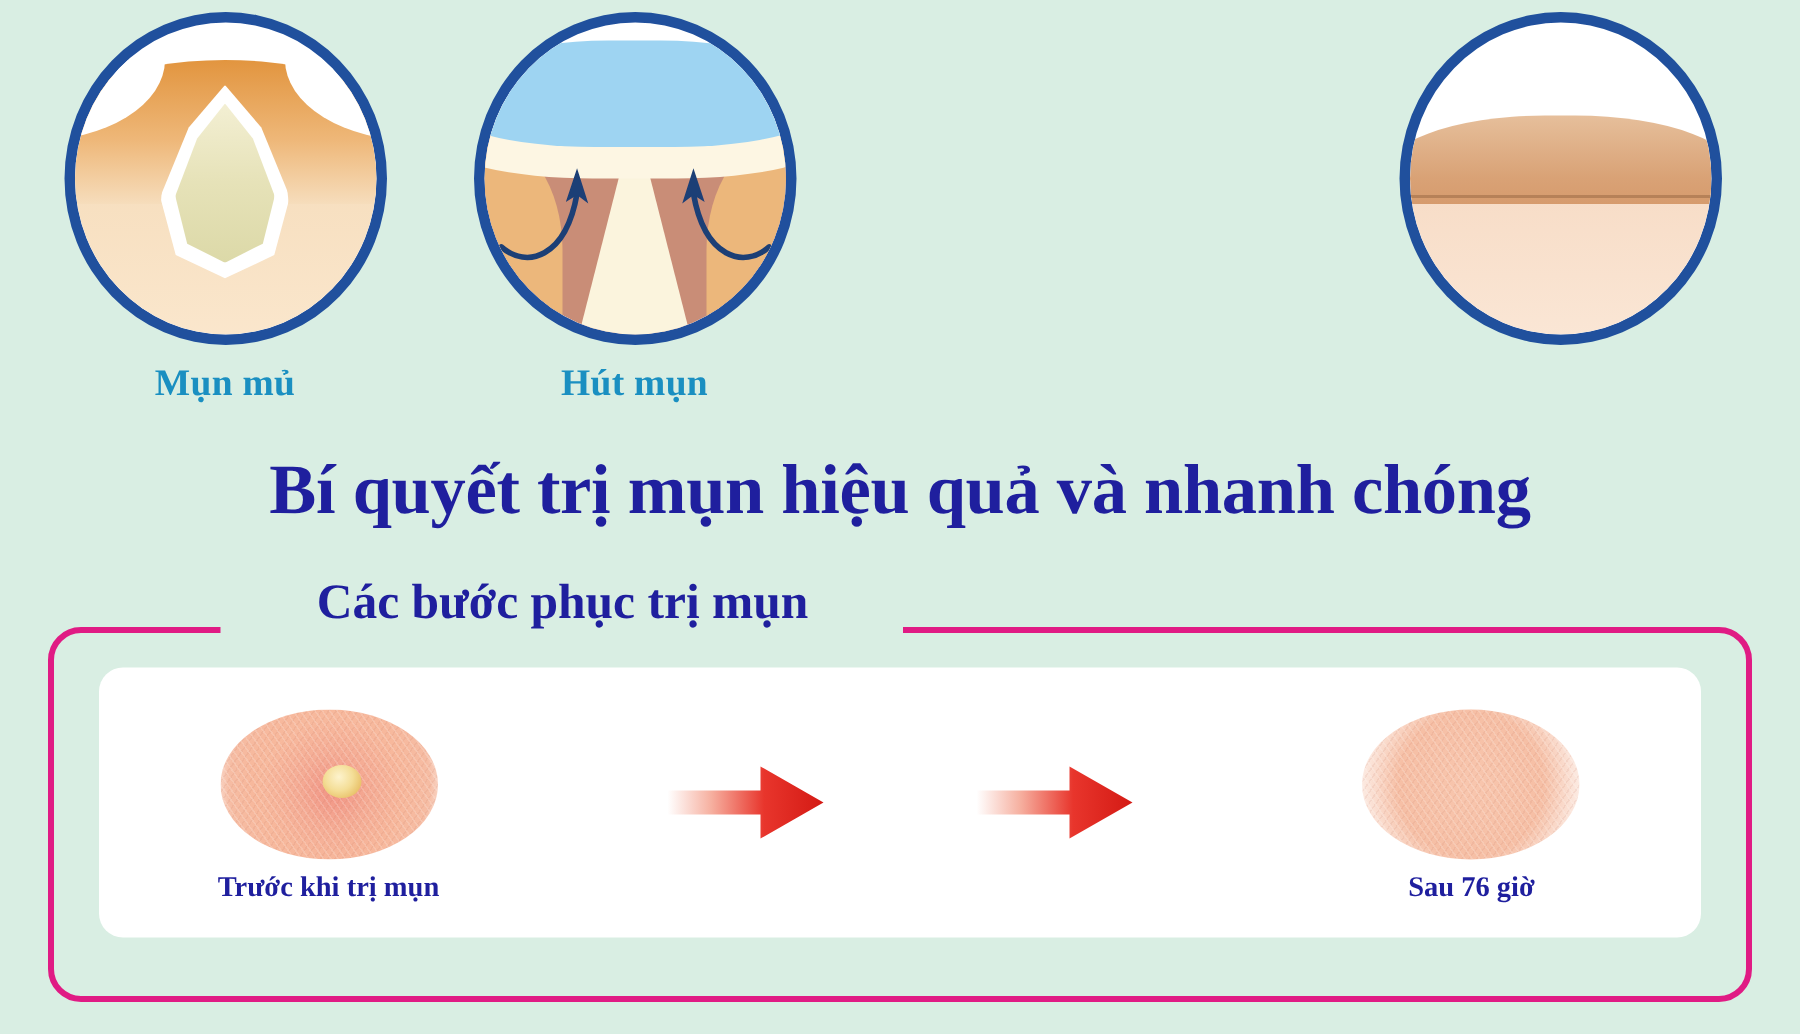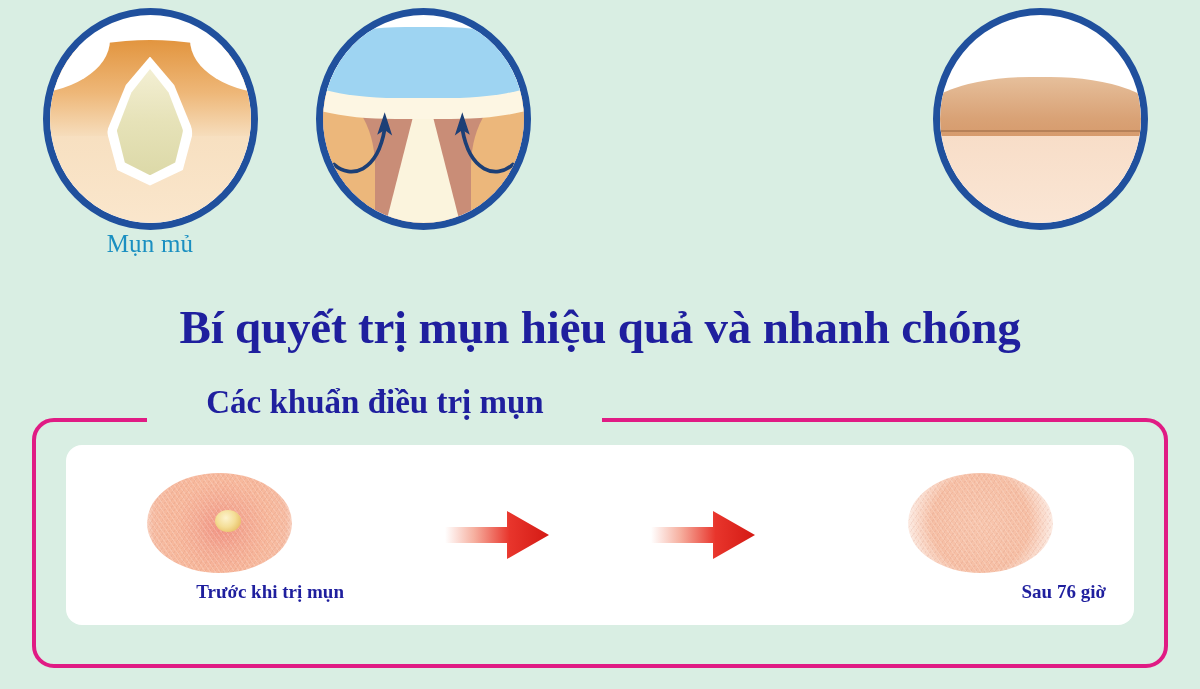--- a/index.html
+++ b/index.html
@@ -45,22 +45,23 @@
     overflow: hidden;
     box-sizing: border-box;
   }
   .circle-inner {
     position: absolute;
     inset: 0;
     overflow: hidden;
     border-radius: 50%;
   }
   .circle-label {
+    margin-top: 12px;
     font-size: 25px;
-    font-weight: normal;
+    font-weight: bold;
     color: #1a8fc1;
     white-space: nowrap;
     letter-spacing: 0.2px;
   }
   .circle-item.c2 .circle-label { font-size: 25px; }
 
   
   .sk1-deep {
     position: absolute;
     left: -6%; right: -6%;
@@ -274,21 +275,21 @@
     position: absolute;
     inset: 0;
     display: flex;
     align-items: center;
     justify-content: space-between;
     padding: 0 28px;
     box-sizing: border-box;
   }
   .step {
     width: 250px;
-    text-align: right;
+    text-align: center;
   }
   .step-img {
     height: 112px;
     display: flex;
     align-items: center;
     justify-content: center;
   }
   .step-label {
     margin-top: 2px;
     font-size: 19px;
@@ -388,41 +389,42 @@
         <div class="sk2-band-cream"></div>
         <div class="sk2-band-blue"></div>
         <svg class="sk2-arrows" viewBox="0 0 215 222">
           <path d="M12 160 C 30 176, 58 168, 66 122" stroke="#1c3f76" stroke-width="4" fill="none" stroke-linecap="round"></path>
           <path d="M66 104 L 58 128 L 66 123 L 74 129 Z" fill="#1c3f76"></path>
           <path d="M203 160 C 185 176, 157 168, 149 122" stroke="#1c3f76" stroke-width="4" fill="none" stroke-linecap="round"></path>
           <path d="M149 104 L 141 129 L 149 123 L 157 128 Z" fill="#1c3f76"></path>
         </svg>
       </div>
     </div>
+    <div class="circle-label">Hút mụn</div>
   </div>
 
 
   <div class="circle-item c3">
     <div class="circle-frame">
       <div class="circle-inner">
         <div class="sk4-deep"></div>
         <div class="sk4-epi"></div>
         <div class="sk4-line"></div>
       </div>
     </div>
   </div>
 
 </div>
 
 <div class="main-title">Bí quyết trị mụn hiệu quả và nhanh chóng</div>
 
 <div class="panel-wrap">
   <div class="panel-border"></div>
   <div class="panel-notch"></div>
-  <div class="panel-heading">Các khuẩn điều trị mụn</div>
+  <div class="panel-heading">Các bước phục trị mụn</div>
 
   <div class="panel-card">
     <div class="steps-row">
 
       <div class="step">
         <div class="step-img">
           <div class="skin-oval s1">
             <div class="skin-tex"></div>
             <div class="pustule"></div>
           </div>

